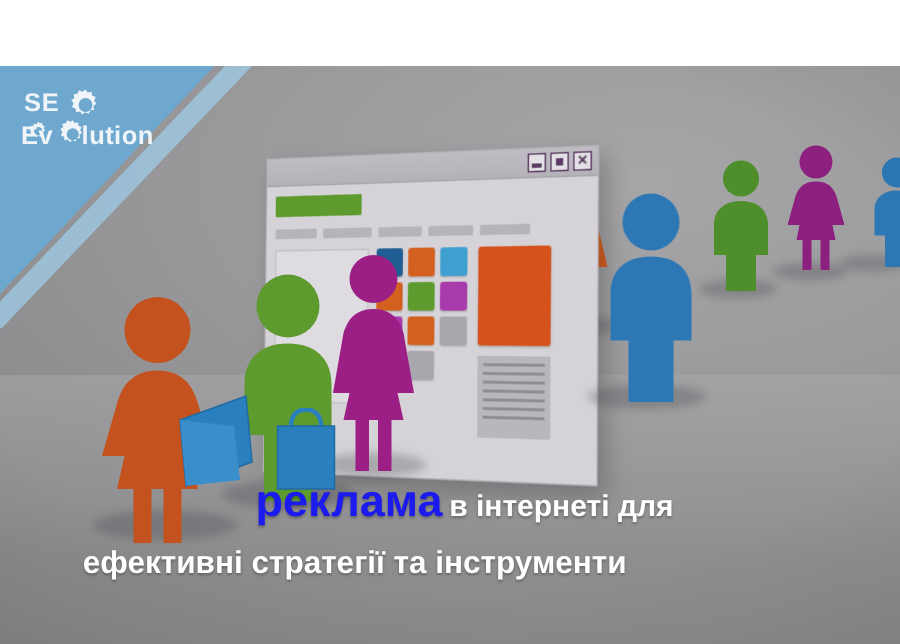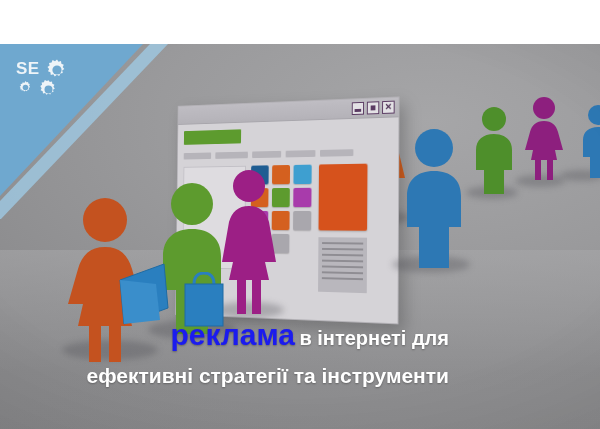--- a/index.html
+++ b/index.html
@@ -153,21 +153,21 @@
   .hl-white{
     color:#ffffff;font-weight:700;
     text-shadow:0 1px 2px rgba(0,0,0,.30);
   }
   .r1 .hl-blue{font-size:30px;}
   .r1 .hl-white{font-size:20px;}
   .r2{margin-top:3px;}
   .r2 .hl-blue{font-size:31px;}
   .r2 .hl-white{font-size:27px;}
   .r3{
-    text-align:right;padding-left:24px;margin-top:14px;
+    text-align:center;padding-left:24px;margin-top:14px;
   }
   .r3 .hl-white{font-size:21px;}
 </style>
 </head>
 <body>
 
 <div id="canvas">
 
   <div class="bg-base"></div>
   <div class="bg-floor"></div>
@@ -349,20 +349,23 @@
       </svg>
     </div>
     <div class="gear" style="left:4px;top:20px;">
       <svg width="15" height="15" viewBox="0 0 15 15">
         <g fill="#eef4f8">
           <path d="M7.5 1l1 1.3 1.6-.4.2 1.6 1.5.6-.7 1.5 1 1.3-1.3 1 .4 1.6-1.6.2-.6 1.5-1.5-.7-1.3 1-1-1.3-1.6.4-.2-1.6L2 9.5l.7-1.5-1-1.3 1.3-1L2.6 4l1.6-.2.6-1.5 1.5.7z"></path>
         </g>
         <circle cx="7.5" cy="7.5" r="2.8" fill="#6fa8cf"></circle>
       </svg>
     </div>
+    <div class="logo-l2">
+      <span>Ev</span><span style="display:inline-block;width:19px;"></span><span>lution</span>
+    </div>
     <div class="gear" style="left:24px;top:19px;">
       <svg width="21" height="21" viewBox="0 0 21 21">
         <g fill="#eef4f8">
           <path d="M10.5 1.2l1.3 1.8 2.2-.5.3 2.3 2.1.9-1 2.1 1.4 1.7-1.8 1.3.5 2.2-2.3.3-.9 2.1-2.1-1-1.7 1.4-1.3-1.8-2.2.5-.3-2.3-2.1-.9 1-2.1L2.3 7l1.8-1.3-.5-2.2 2.3-.3.9-2.1 2.1 1z"></path>
         </g>
         <circle cx="10.5" cy="10.5" r="4" fill="#6fa8cf"></circle>
       </svg>
     </div>
   </div>
 

